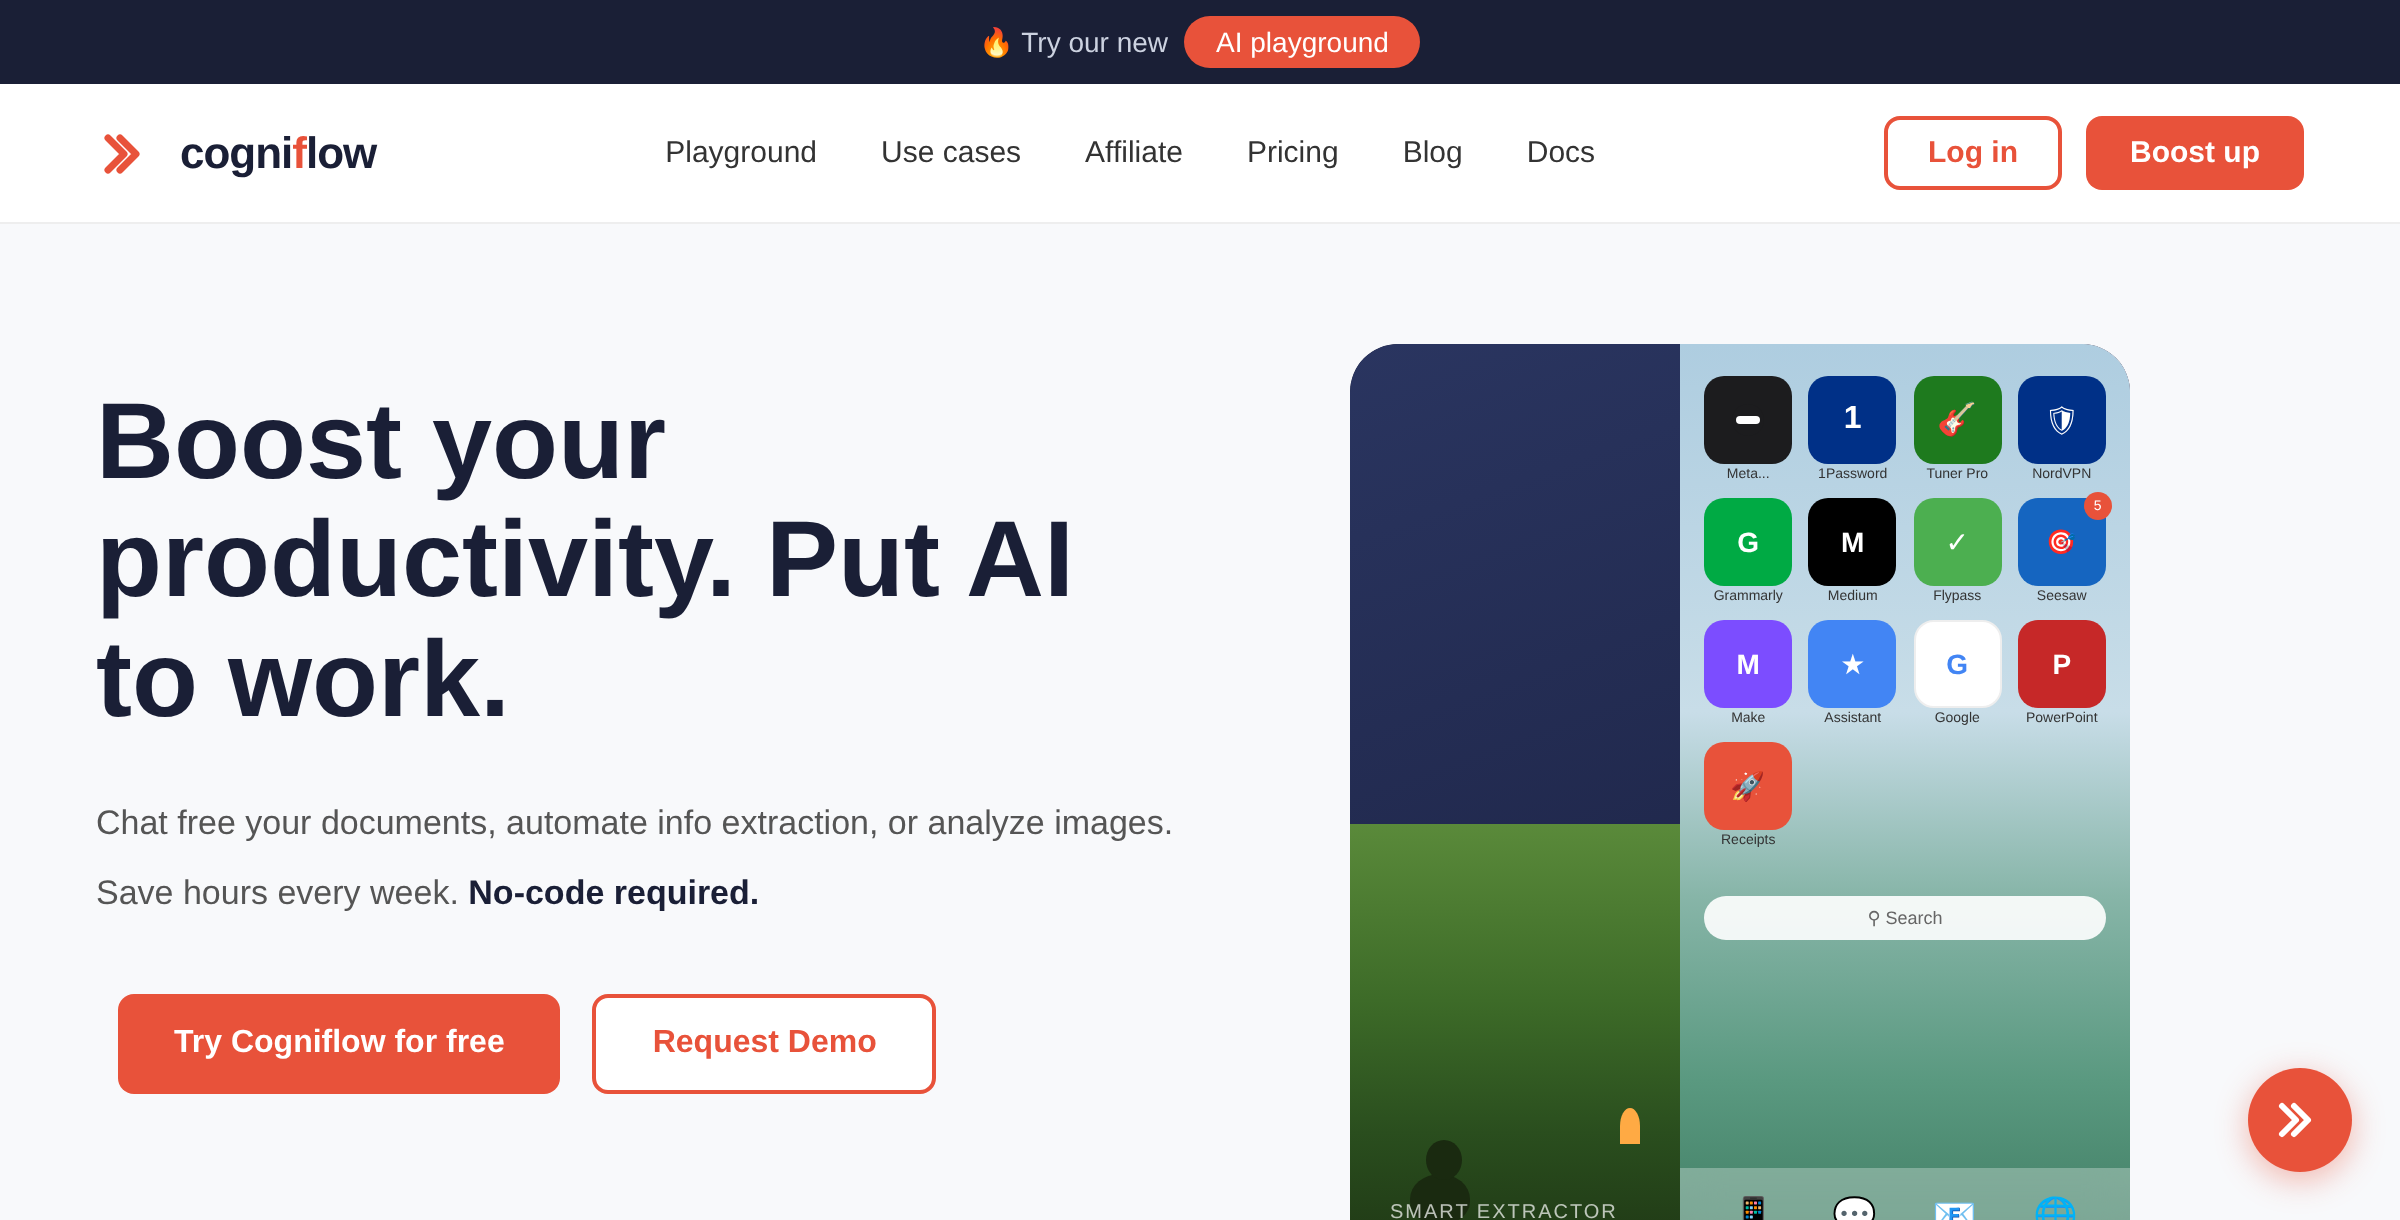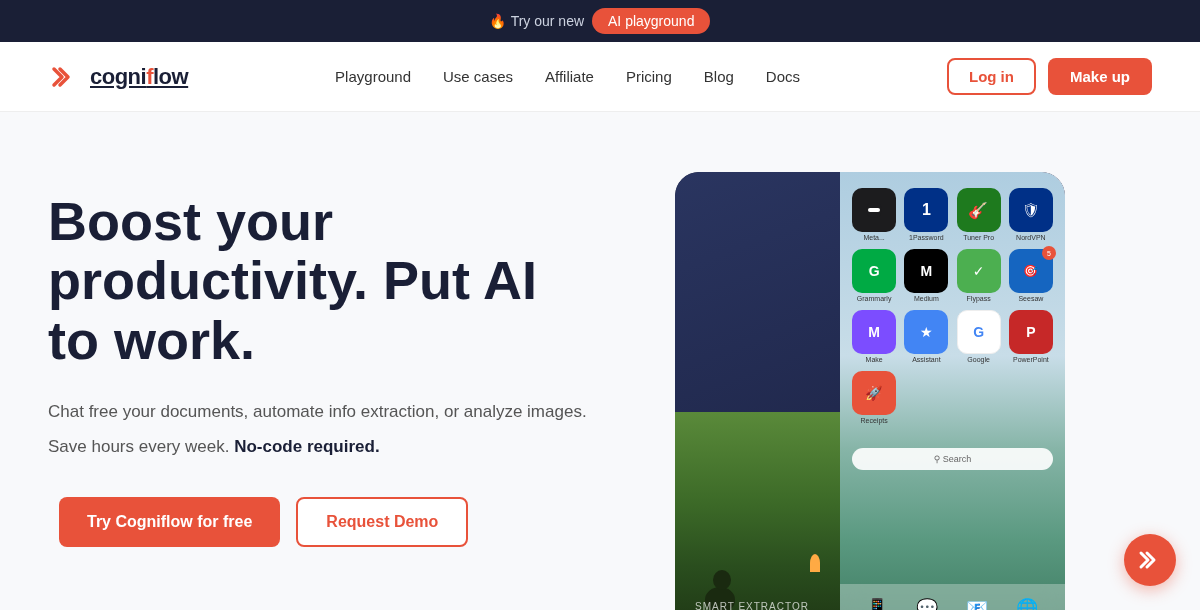--- a/index.html
+++ b/index.html
@@ -51,21 +51,20 @@
       height: 36px;
       display: flex;
       align-items: center;
       justify-content: center;
     }
     .logo-text {
       font-size: 22px;
       font-weight: 700;
       color: #1a1f36;
       letter-spacing: -0.5px;
-      text-decoration: underline;
     }
     .logo-text span { color: #e8523a; }
     .nav-links {
       display: flex;
       align-items: center;
       gap: 32px;
       list-style: none;
     }
     .nav-links a {
       text-decoration: none;
@@ -337,21 +336,21 @@
     <li><a href="#">Playground</a></li>
     <li><a href="#">Use cases</a></li>
     <li><a href="#">Affiliate</a></li>
     <li><a href="#">Pricing</a></li>
     <li><a href="#">Blog</a></li>
     <li><a href="#">Docs</a></li>
   </ul>
 
   <div class="nav-actions">
     <button class="btn-login">Log in</button>
-    <button class="btn-signup">Make up</button>
+    <button class="btn-signup">Boost up</button>
   </div>
 </nav>
 
 <section class="hero">
   <div class="hero-left">
     <h1 class="hero-title">Boost your productivity. Put AI to work.</h1>
     <p class="hero-subtitle">Chat free your documents, automate info extraction, or analyze images.</p>
     <p class="hero-subtitle-2">
       <span>Save hours every week.</span>
       <strong>No-code required.</strong>

